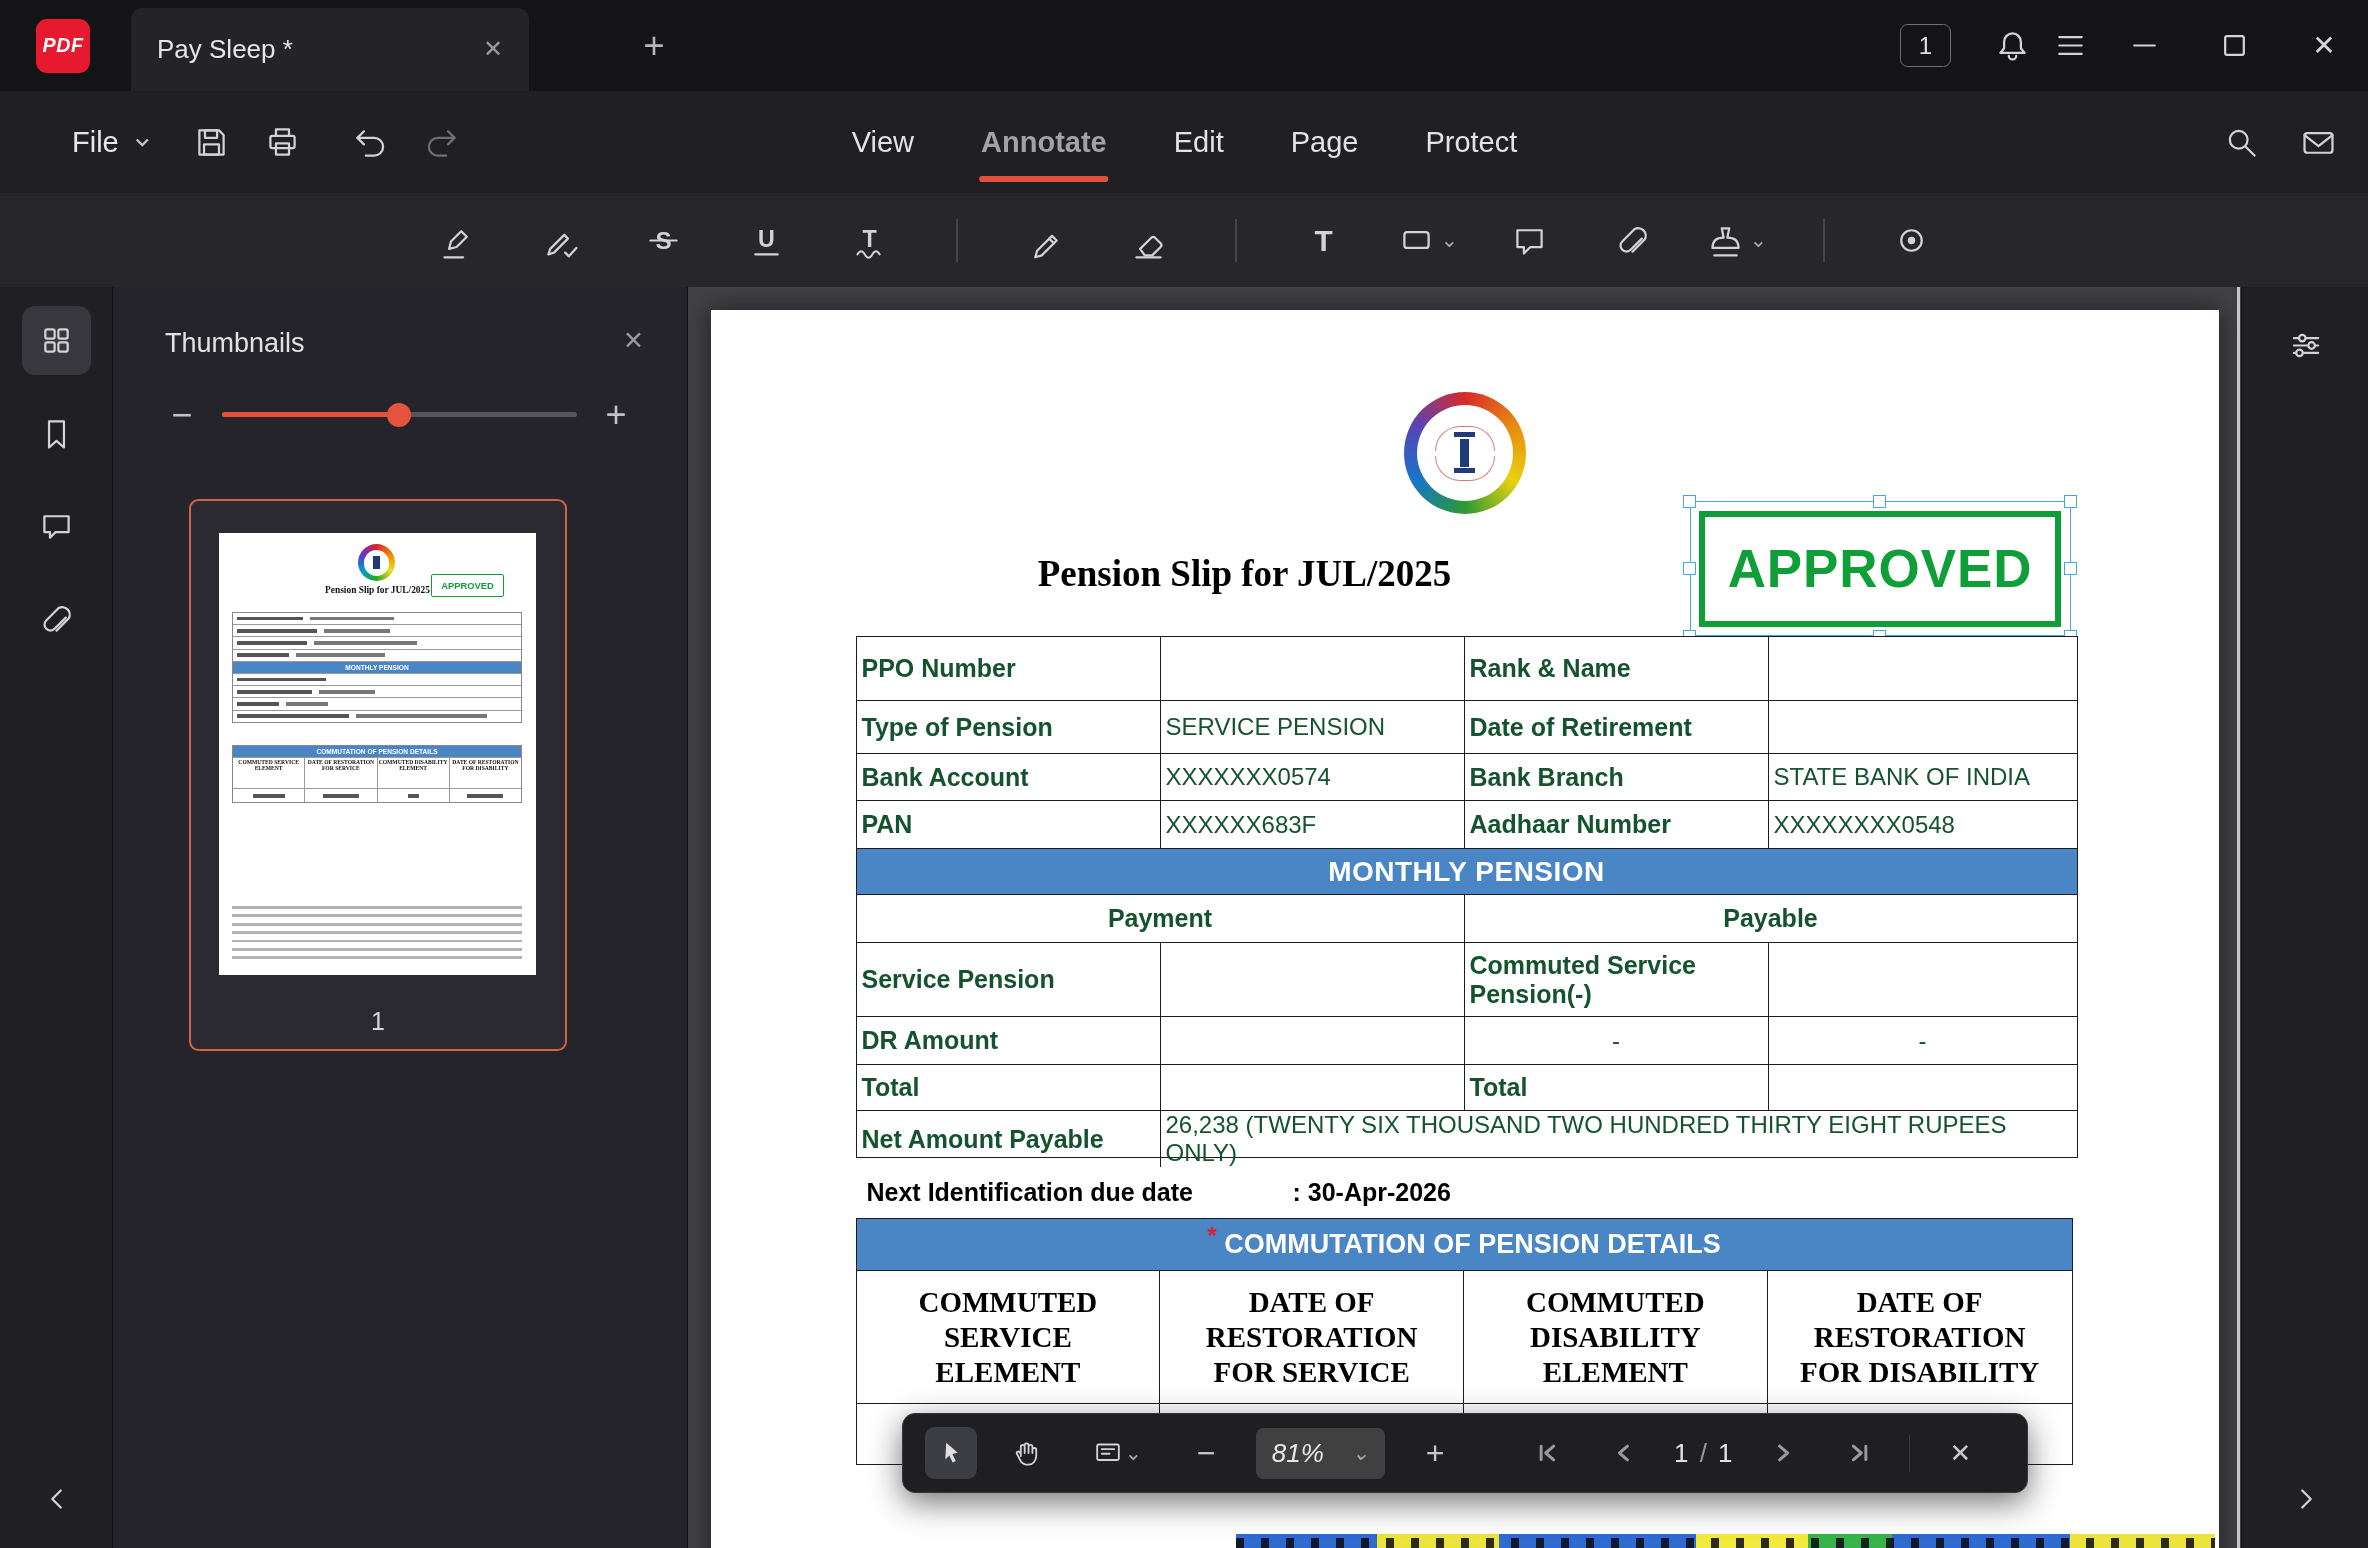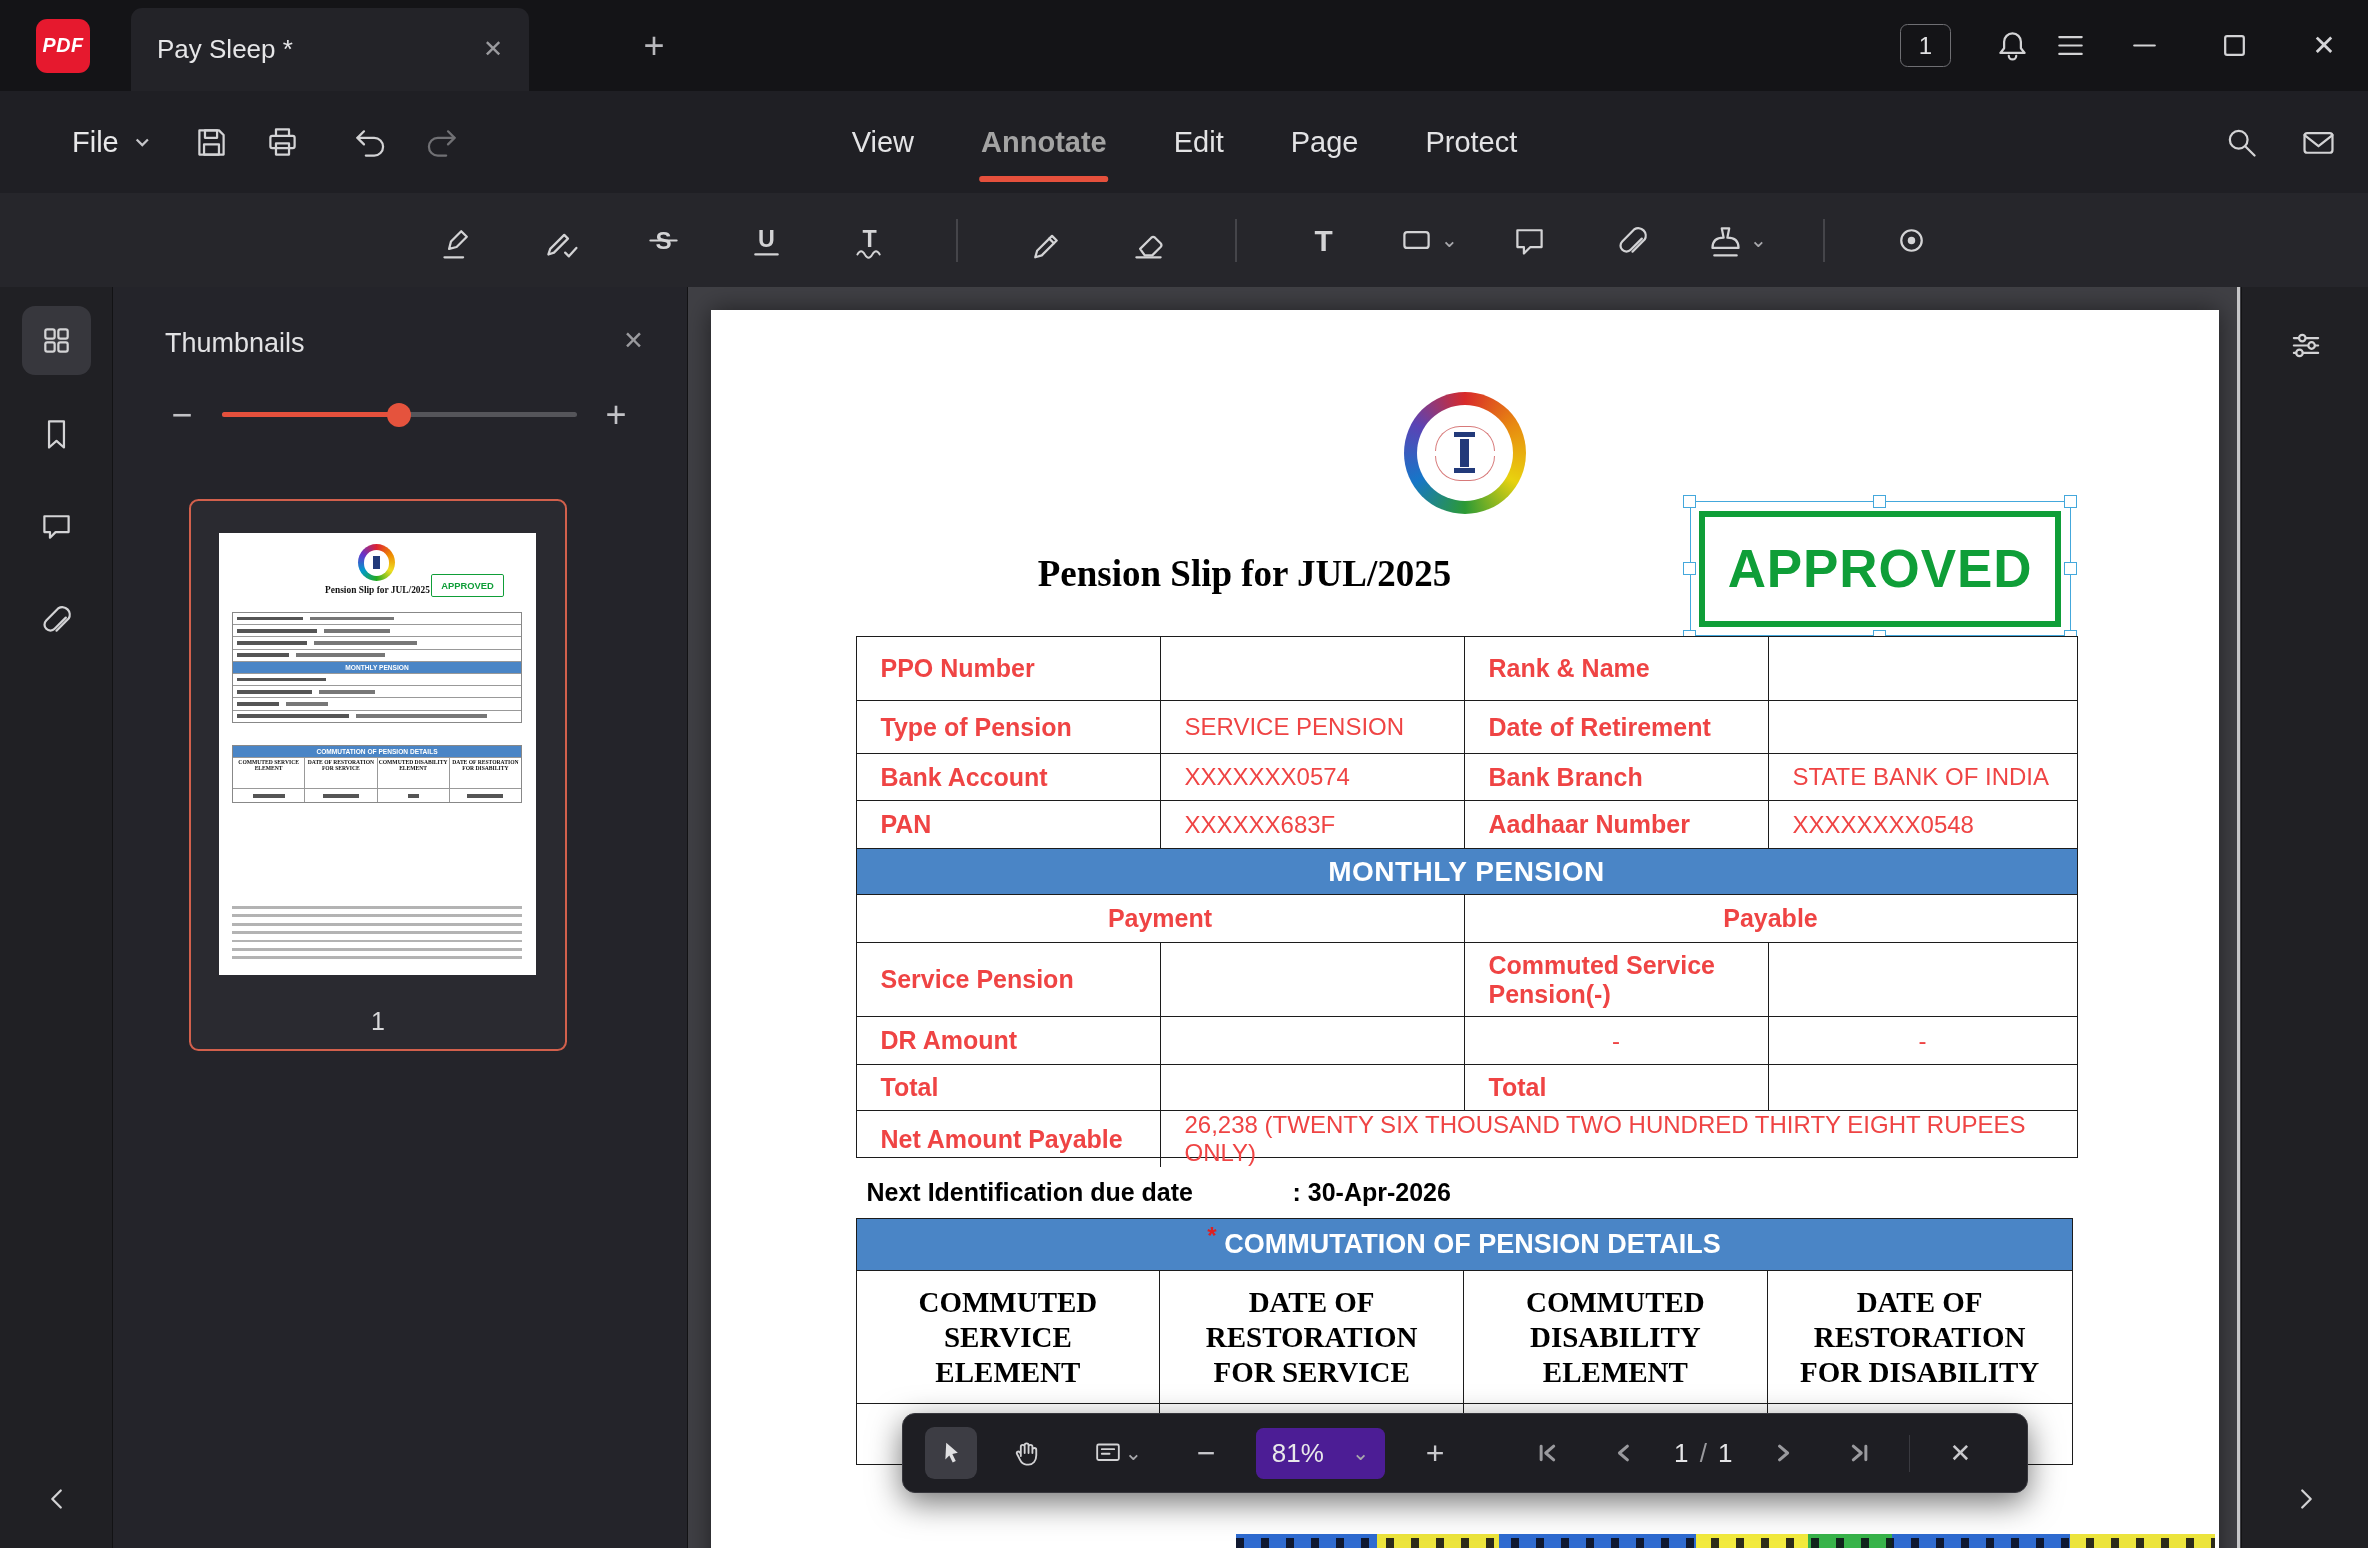--- a/index.html
+++ b/index.html
@@ -115,21 +115,21 @@
   .stamp{position:absolute;inset:8.4px;border:6.6px solid #0f9e38;display:flex;align-items:center;justify-content:center;
          font-weight:bold;font-size:53px;letter-spacing:0.9px;color:#0f9e38;box-sizing:border-box;}
   .hd{position:absolute;width:13px;height:13px;background:#fff;border:1.9px solid #44a8dc;box-sizing:border-box;}
 
   .t1{position:absolute;left:145px;top:326px;width:1222px;border:1.9px solid #1c1c1c;box-sizing:border-box;background:#fff;}
   .trow{display:grid;border-bottom:1.9px solid #1c1c1c;}
   .trow:last-child{border-bottom:none;}
   .g4{grid-template-columns:304px 304px 304px 1fr;}
   .g2{grid-template-columns:608px 1fr;}
   .gnet{grid-template-columns:304px 1fr;}
-  .td{border-right:1.9px solid #1c1c1c;display:flex;align-items:center;padding:0 24px;box-sizing:border-box;color:#ef4444;}
+  .td{border-right:1.9px solid #1c1c1c;display:flex;align-items:center;padding:0 5px;box-sizing:border-box;color:#14532d;}
   .td:last-child{border-right:none;}
   .lab{font-weight:bold;font-size:25px;}
   .val{font-size:24px;}
   .ctr{justify-content:center;}
   .bluehead{background:#4a85c6;color:#fff;font-weight:bold;font-size:28px;display:flex;align-items:center;justify-content:center;letter-spacing:0.5px;}
 
   .next-id{position:absolute;top:868px;font-weight:bold;font-size:25px;color:#000;}
   .next-id.l{left:156px;} .next-id.v{left:582px;}
 
   .t2{position:absolute;left:145px;top:908px;width:1217px;border:1.9px solid #1c1c1c;box-sizing:border-box;background:#fff;}
@@ -148,21 +148,21 @@
   .hl-strip::after{content:'';position:absolute;inset:3.7px 0 0 0;
         background:repeating-linear-gradient(90deg,rgba(10,10,20,.85) 0 8.4px,transparent 8.4px 25px);}
 
   
   .float-bar{position:absolute;left:50%;transform:translateX(-50%);top:1126px;width:1126px;height:80px;background:#1e1e23;
              border:0.9px solid #36363c;border-radius:13px;box-shadow:0 9.4px 32px rgba(0,0,0,.55);display:flex;align-items:center;
              padding:0 22.5px;box-sizing:border-box;gap:24px;z-index:10;}
   .fb-btn{width:52px;height:52px;border-radius:9.4px;display:flex;align-items:center;justify-content:center;flex:0 0 auto;}
   .fb-btn.active{background:#3d3d44;}
   .fb-glyph{font-size:32px;color:#c9c9cd;line-height:1;}
-  .zoom-box{width:129px;height:51px;background:#4c1d95;border-radius:7.5px;display:flex;align-items:center;justify-content:center;gap:28px;flex:0 0 auto;}
+  .zoom-box{width:129px;height:51px;background:#404040;border-radius:7.5px;display:flex;align-items:center;justify-content:center;gap:28px;flex:0 0 auto;font-style:italic;}
   .zoom-box .z{font-size:26px;color:#e8e8ea;}
   .pg{display:flex;align-items:center;gap:11.2px;font-size:26px;color:#e5e5e7;flex:0 0 auto;}
   .pg .sep{color:#9a9a9e;}
   .fb-div{width:1.9px;height:37px;background:#3a3a40;flex:0 0 auto;}
   .nav{width:32px;height:32px;stroke:#9a9a9e;stroke-width:2.6;fill:none;stroke-linecap:round;stroke-linejoin:round;}
 
   
   .right-rail{position:absolute;right:0;top:287px;bottom:0;width:127px;background:#202024;border-left:0.9px solid #121214;}
   .rr-btn{position:absolute;top:24px;left:50%;transform:translateX(-50%);width:69px;height:69px;display:flex;align-items:center;justify-content:center;}
   .rr-expand{position:absolute;bottom:34px;left:0;width:127px;display:flex;justify-content:center;}

